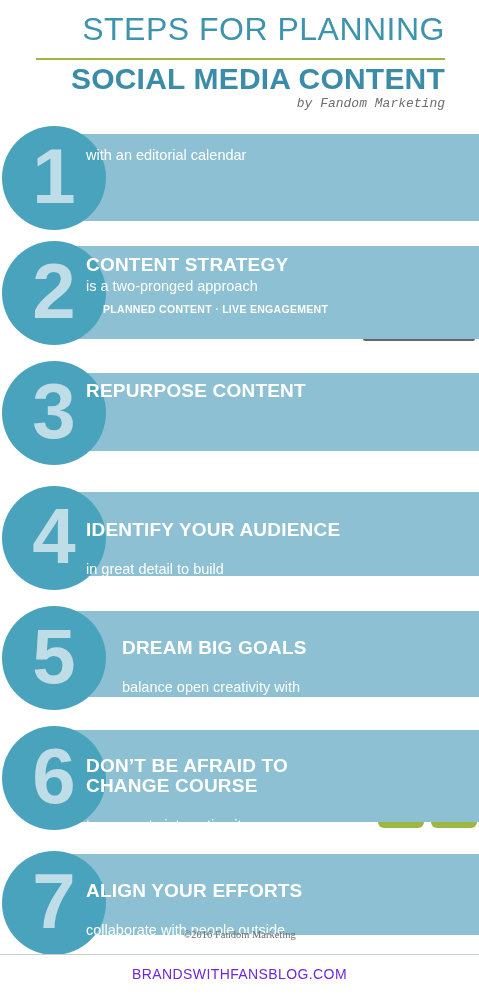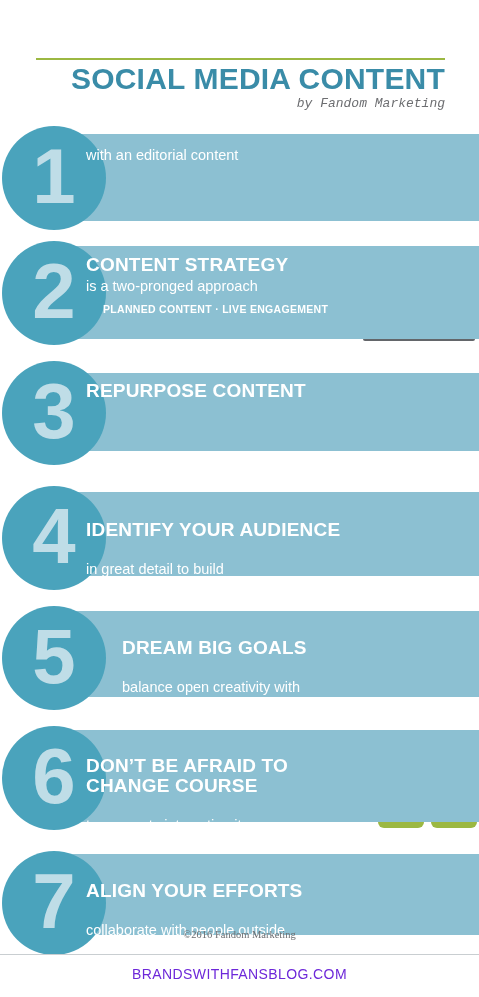--- a/index.html
+++ b/index.html
@@ -72,20 +72,21 @@
   }
 
   .art{position:absolute;}
 </style>
 </head>
 <body>
 
 <div class="page">
 
   <div class="header">
+    <div class="title-line1">STEPS FOR PLANNING</div>
     <div class="title-rule"></div>
     <div class="title-line2">SOCIAL MEDIA CONTENT</div>
     <div class="byline">by Fandom Marketing</div>
   </div>
 
   <div class="step" style="top:126px;height:104px;">
     <div class="band" style="height:87px;top:8px;"></div>
     <svg class="art" style="left:357px;top:137px;" width="122" height="82" viewBox="0 0 122 82">
       <rect x="6" y="2" width="112" height="76" rx="2" fill="#63666a"></rect>
       <rect x="16" y="8" width="45" height="64" fill="#ffffff"></rect>
@@ -99,21 +100,21 @@
       <g fill="none" stroke="#63666a" stroke-width="1.6">
         <path d="M57 20 q6 -8 12 0"></path>
           <path d="M57 40 q6 -8 12 0"></path>
           <path d="M57 60 q6 -8 12 0"></path>
       </g>
     </svg>
     <div class="circle" style="top:0;">
       <span class="circle-num">1</span>
     </div>
     <div class="txt" style="top:18px;">
-      <div class="t-sub">with an editorial content</div>
+      <div class="t-sub">with an editorial calendar</div>
     </div>
   </div>
 
   <div class="step" style="top:241px;height:104px;">
     <div class="band" style="height:93px;top:5px;"></div>
     <svg class="art" style="left:372px;top:255px;" width="107" height="72" viewBox="0 0 107 72">
       <g fill="#ffffff">
         <circle cx="55" cy="12" r="9"></circle>
         <path d="M47 22 h17 l4 16 -5 2 -3 -9 -1 14 6 24 -6 2 -8 -22 -7 21 -6 -2 6 -25 0 -18z"></path>
       </g>

